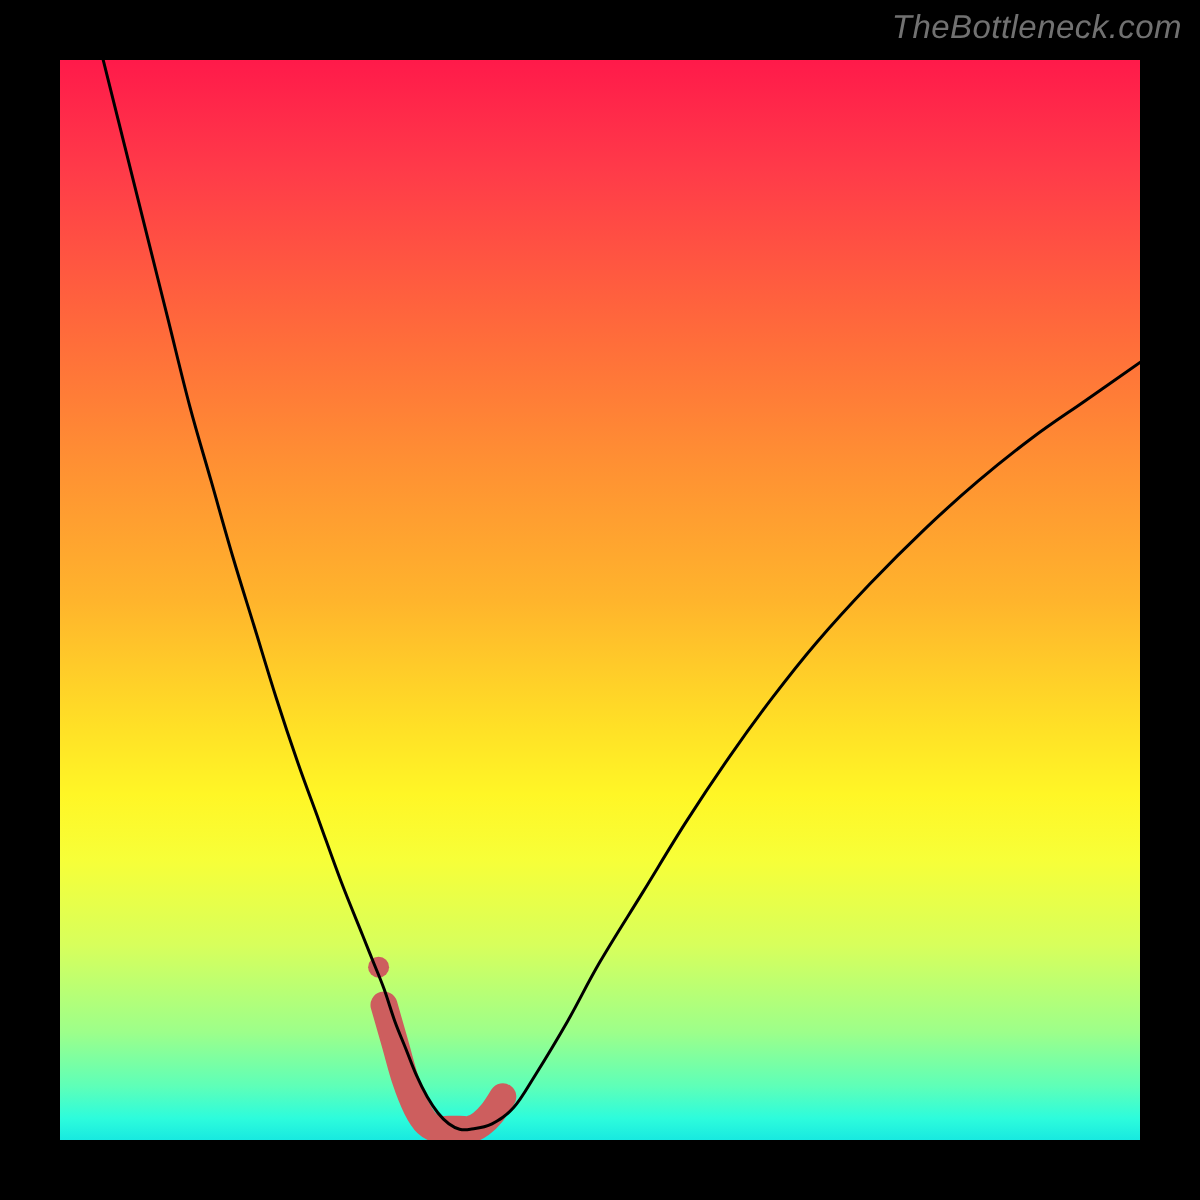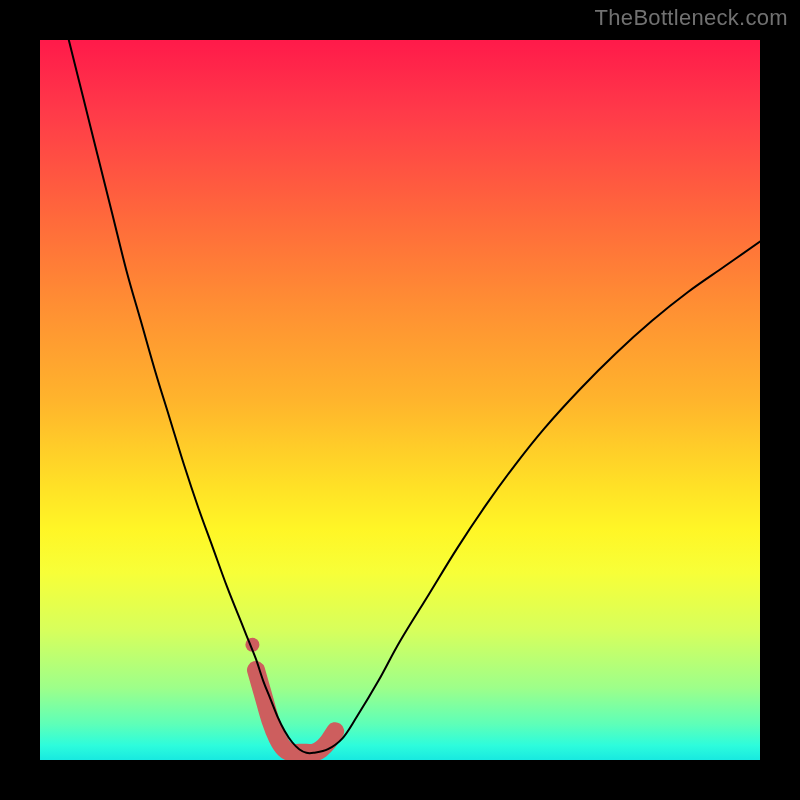--- a/index.html
+++ b/index.html
@@ -48,20 +48,21 @@
     height: 720px;
   }
   .watermark {
     position: absolute;
     top: 5px;
     right: 12px;
     color: #717171;
     font-size: 22px;
     font-weight: 500;
     letter-spacing: 0.3px;
+    font-style: italic;
   }
 </style>
 </head>
 <body>
 
 <div class="wrap">
   <div class="plot">
     <svg viewBox="0 0 720 720">
       <path id="highlight-path" fill="none" stroke-linecap="round" stroke-linejoin="round" d="M 216.00 630.00 C 217.30 634.54, 220.61 646.13, 223.20 655.20 C 225.79 664.27, 227.81 672.62, 230.40 680.40 C 232.99 688.18, 235.01 693.22, 237.60 698.40 C 240.19 703.58, 242.21 706.61, 244.80 709.20 C 247.39 711.79, 249.41 712.15, 252.00 712.80 C 254.59 713.45, 256.61 712.80, 259.20 712.80 C 261.79 712.80, 263.81 712.80, 266.40 712.80 C 268.99 712.80, 271.01 713.45, 273.60 712.80 C 276.19 712.15, 278.21 711.14, 280.80 709.20 C 283.39 707.26, 285.41 705.24, 288.00 702.00 C 290.59 698.76, 293.90 693.14, 295.20 691.20" stroke="#cd5e5e" stroke-width="18"></path>
       <circle id="highlight-dot" cx="212.40" cy="604.80" r="7" fill="#cd5e5e"></circle>

